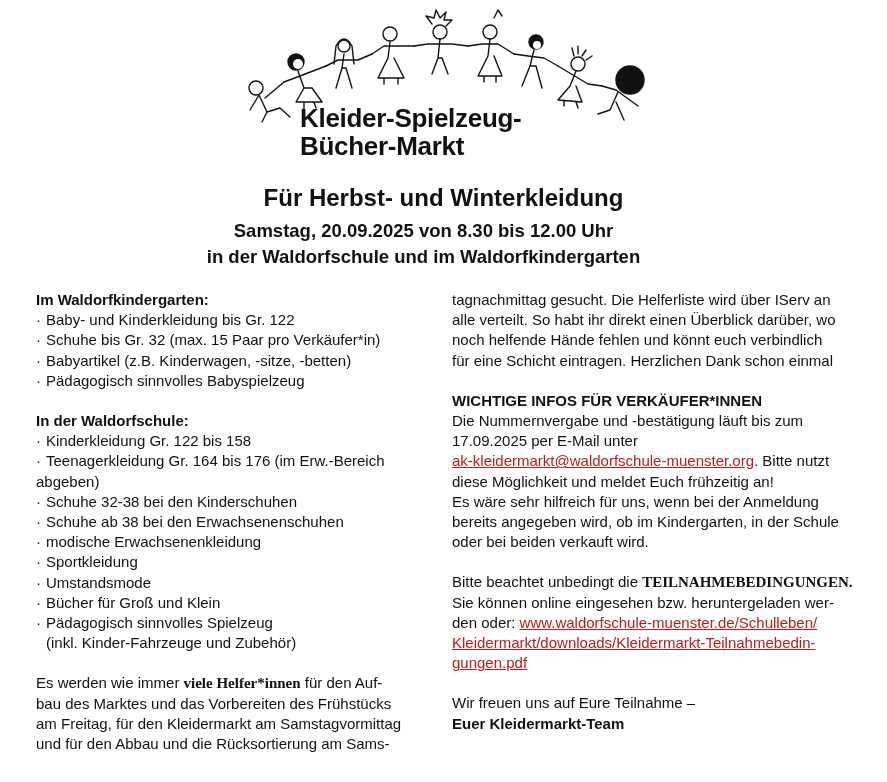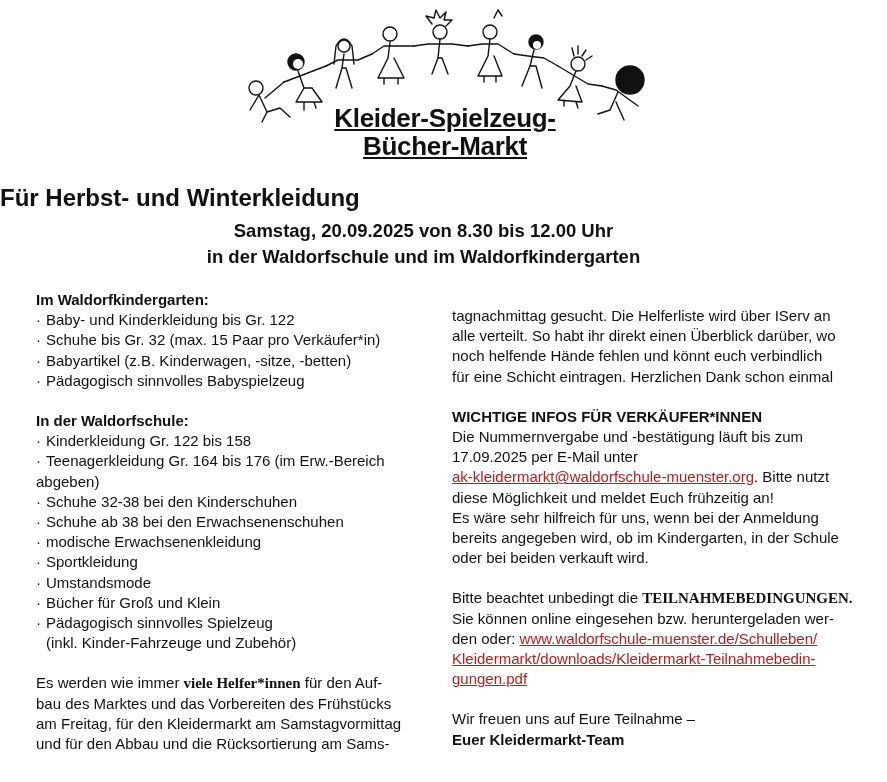--- a/index.html
+++ b/index.html
@@ -2,36 +2,36 @@
 <html><head>
 <meta charset="utf-8">
 <style>
   html, body { margin:0; padding:0; background:#ffffff; }
   body {
     width:887px; height:782px; position:relative; overflow:hidden;
     font-family:"Liberation Sans", "DejaVu Sans", sans-serif; color:#111;
   }
   .illustration { position:absolute; left:232px; top:2px; width:430px; height:130px; }
   .logo-title {
-    position:absolute; left:300px; width:290px; top:104px; text-align:center;
-    font-weight:bold; font-size:26px; line-height:28px; color:#111; letter-spacing:-0.3px;text-decoration:underline;
+    position:absolute; left:300px; width:290px; top:104px; text-align:left;
+    font-weight:bold; font-size:26px; line-height:28px; color:#111; letter-spacing:-0.3px;
   }
   .headline {
-    position:absolute; left:0; width:887px; top:184px; 
+    position:absolute; left:0; width:887px; top:184px; text-align:center;
     font-weight:bold; font-size:24px; line-height:28px;
   }
   .subline {
     position:absolute; left:0; width:847px; text-align:center;
     font-weight:bold; font-size:18.5px; line-height:22px;
   }
   .sub1 { top:220px; }
   .sub2 { top:246px; }
   .col { position:absolute; font-size:15px; line-height:20.2px; }
   .col-left { left:36px; top:290px; width:400px; }
-  .col-right { left:452px; top:290px; width:410px;margin-top:16px; }
+  .col-right { left:452px; top:290px; width:410px; }
   .sec-title { font-weight:bold; }
   .item .dot { display:inline-block; width:10px; }
   .gap { height:20px; }
   .gap-lg { height:20px; }
   b { font-weight:bold;font-family:Liberation Serif, serif; }
   a.link { color:#b91c1c; text-decoration:underline; }
   .indent { padding-left:10px; }
 </style>
 </head>
 <body>

